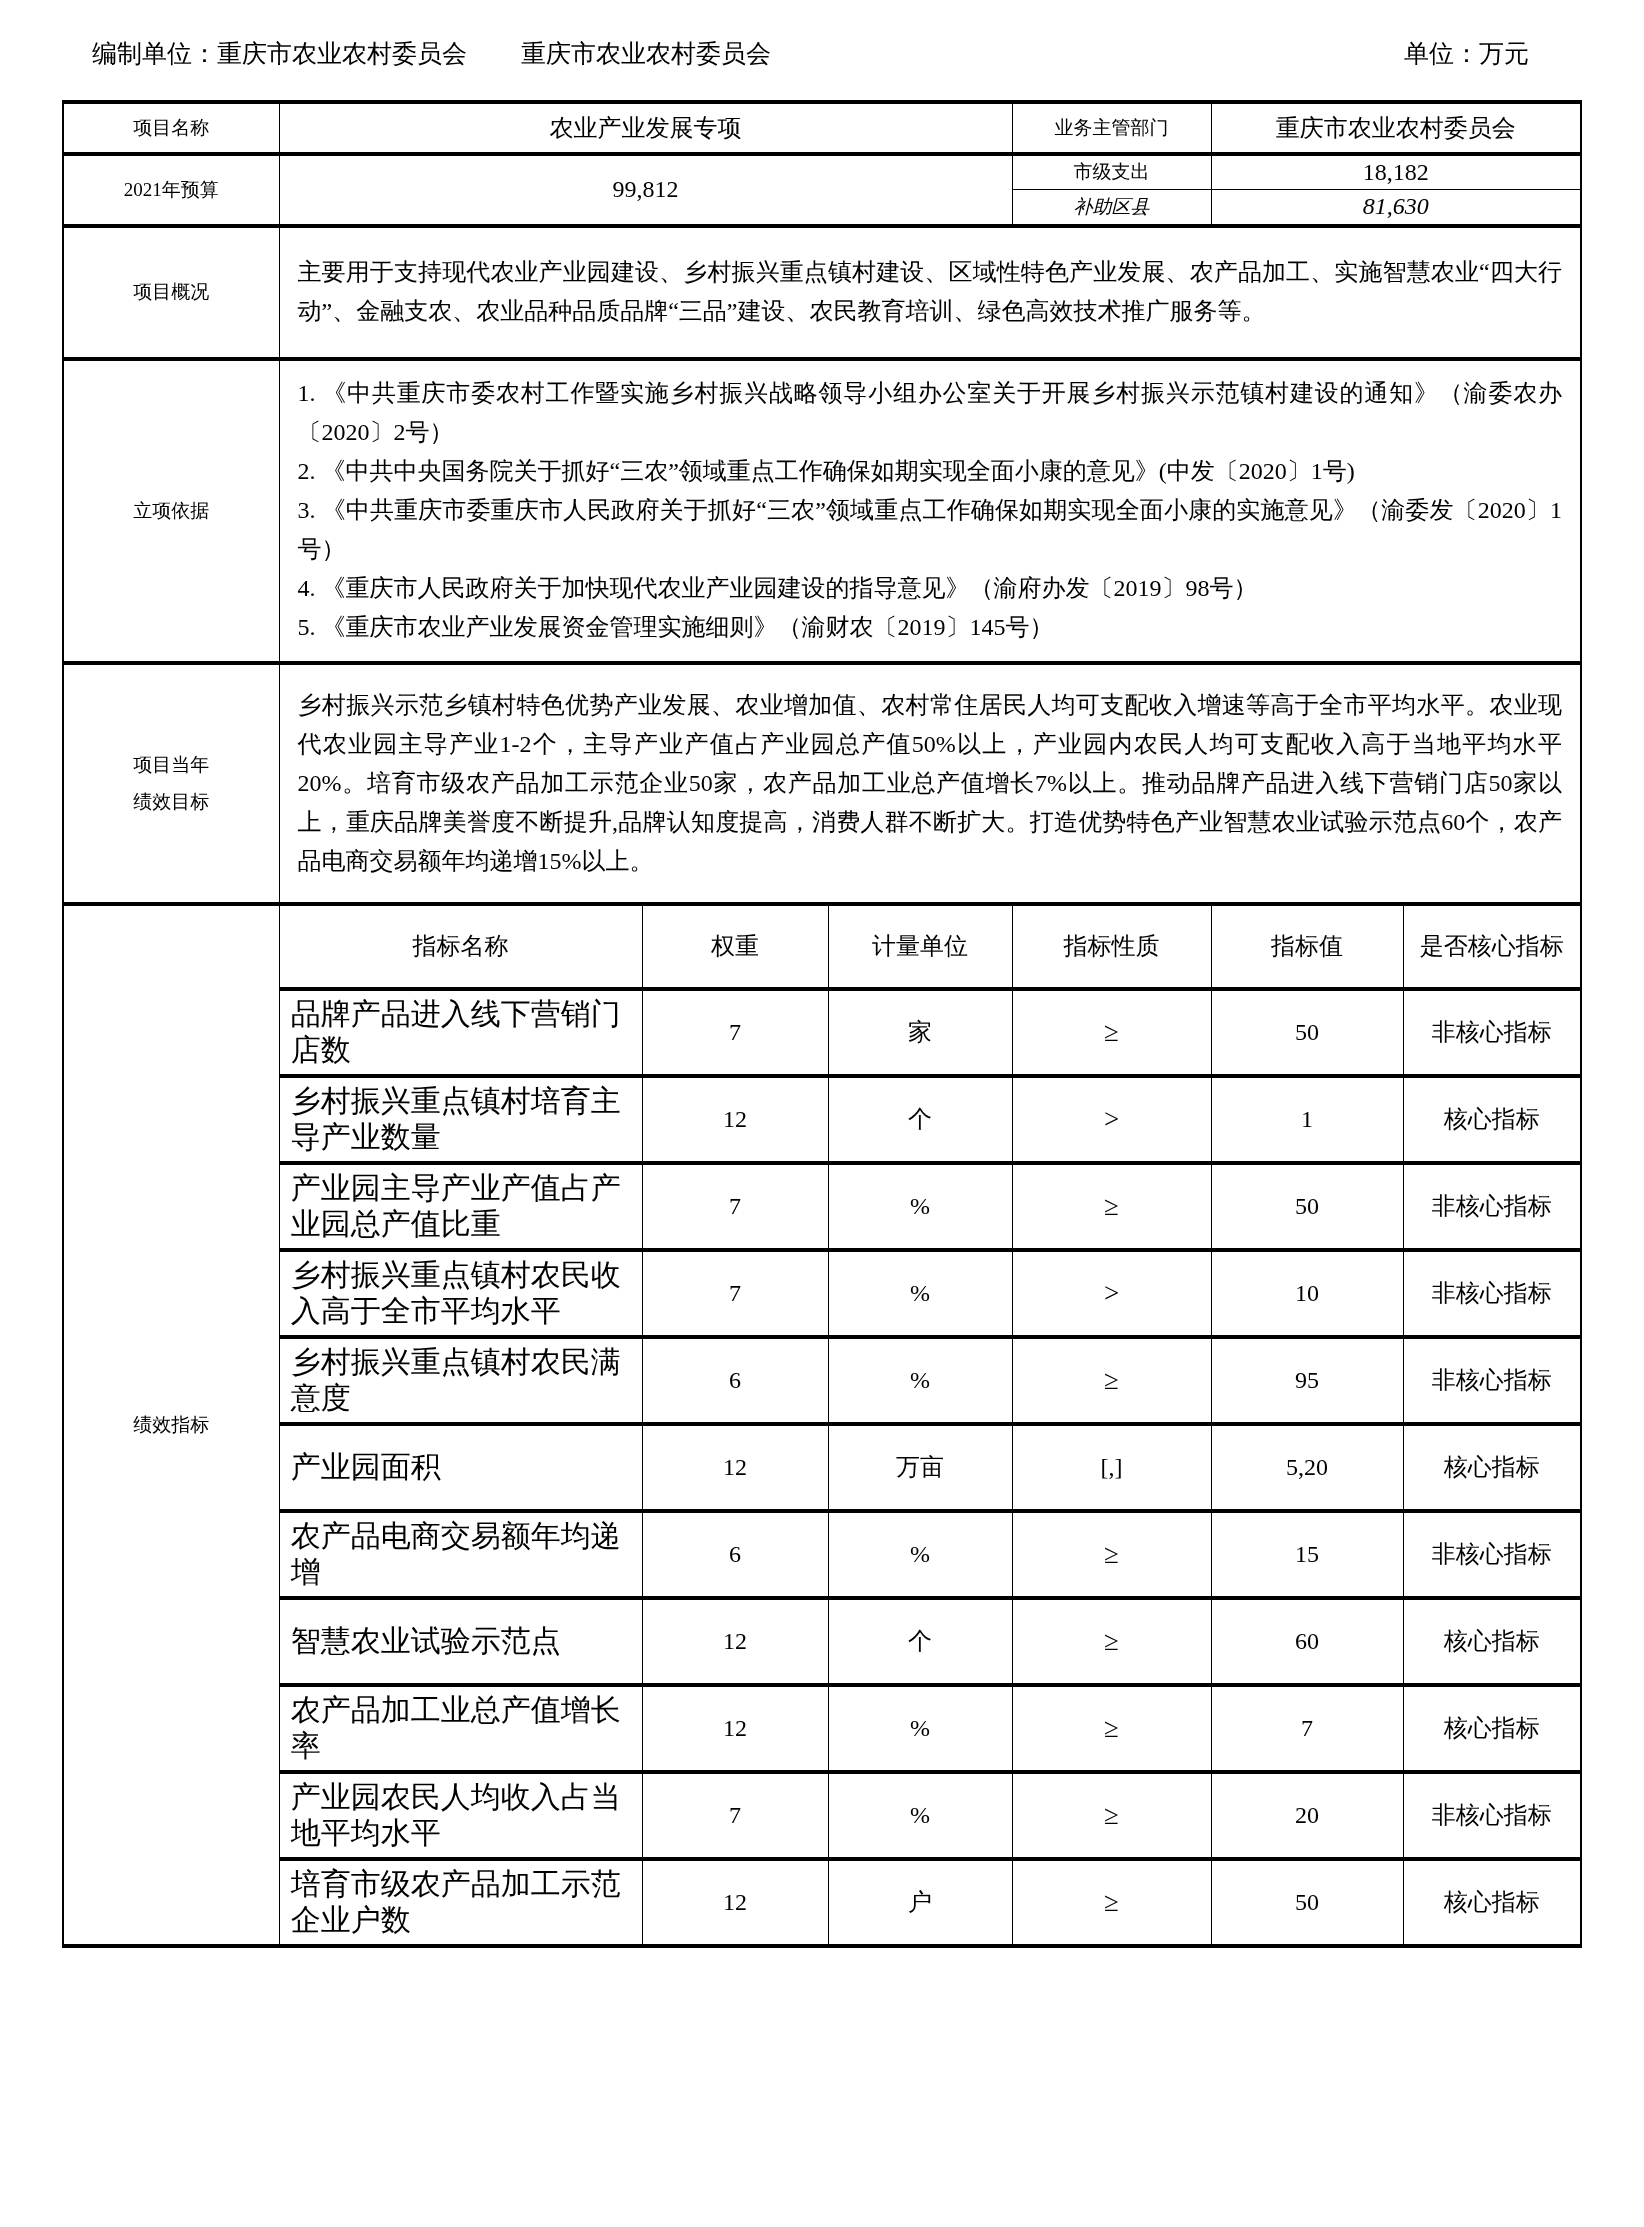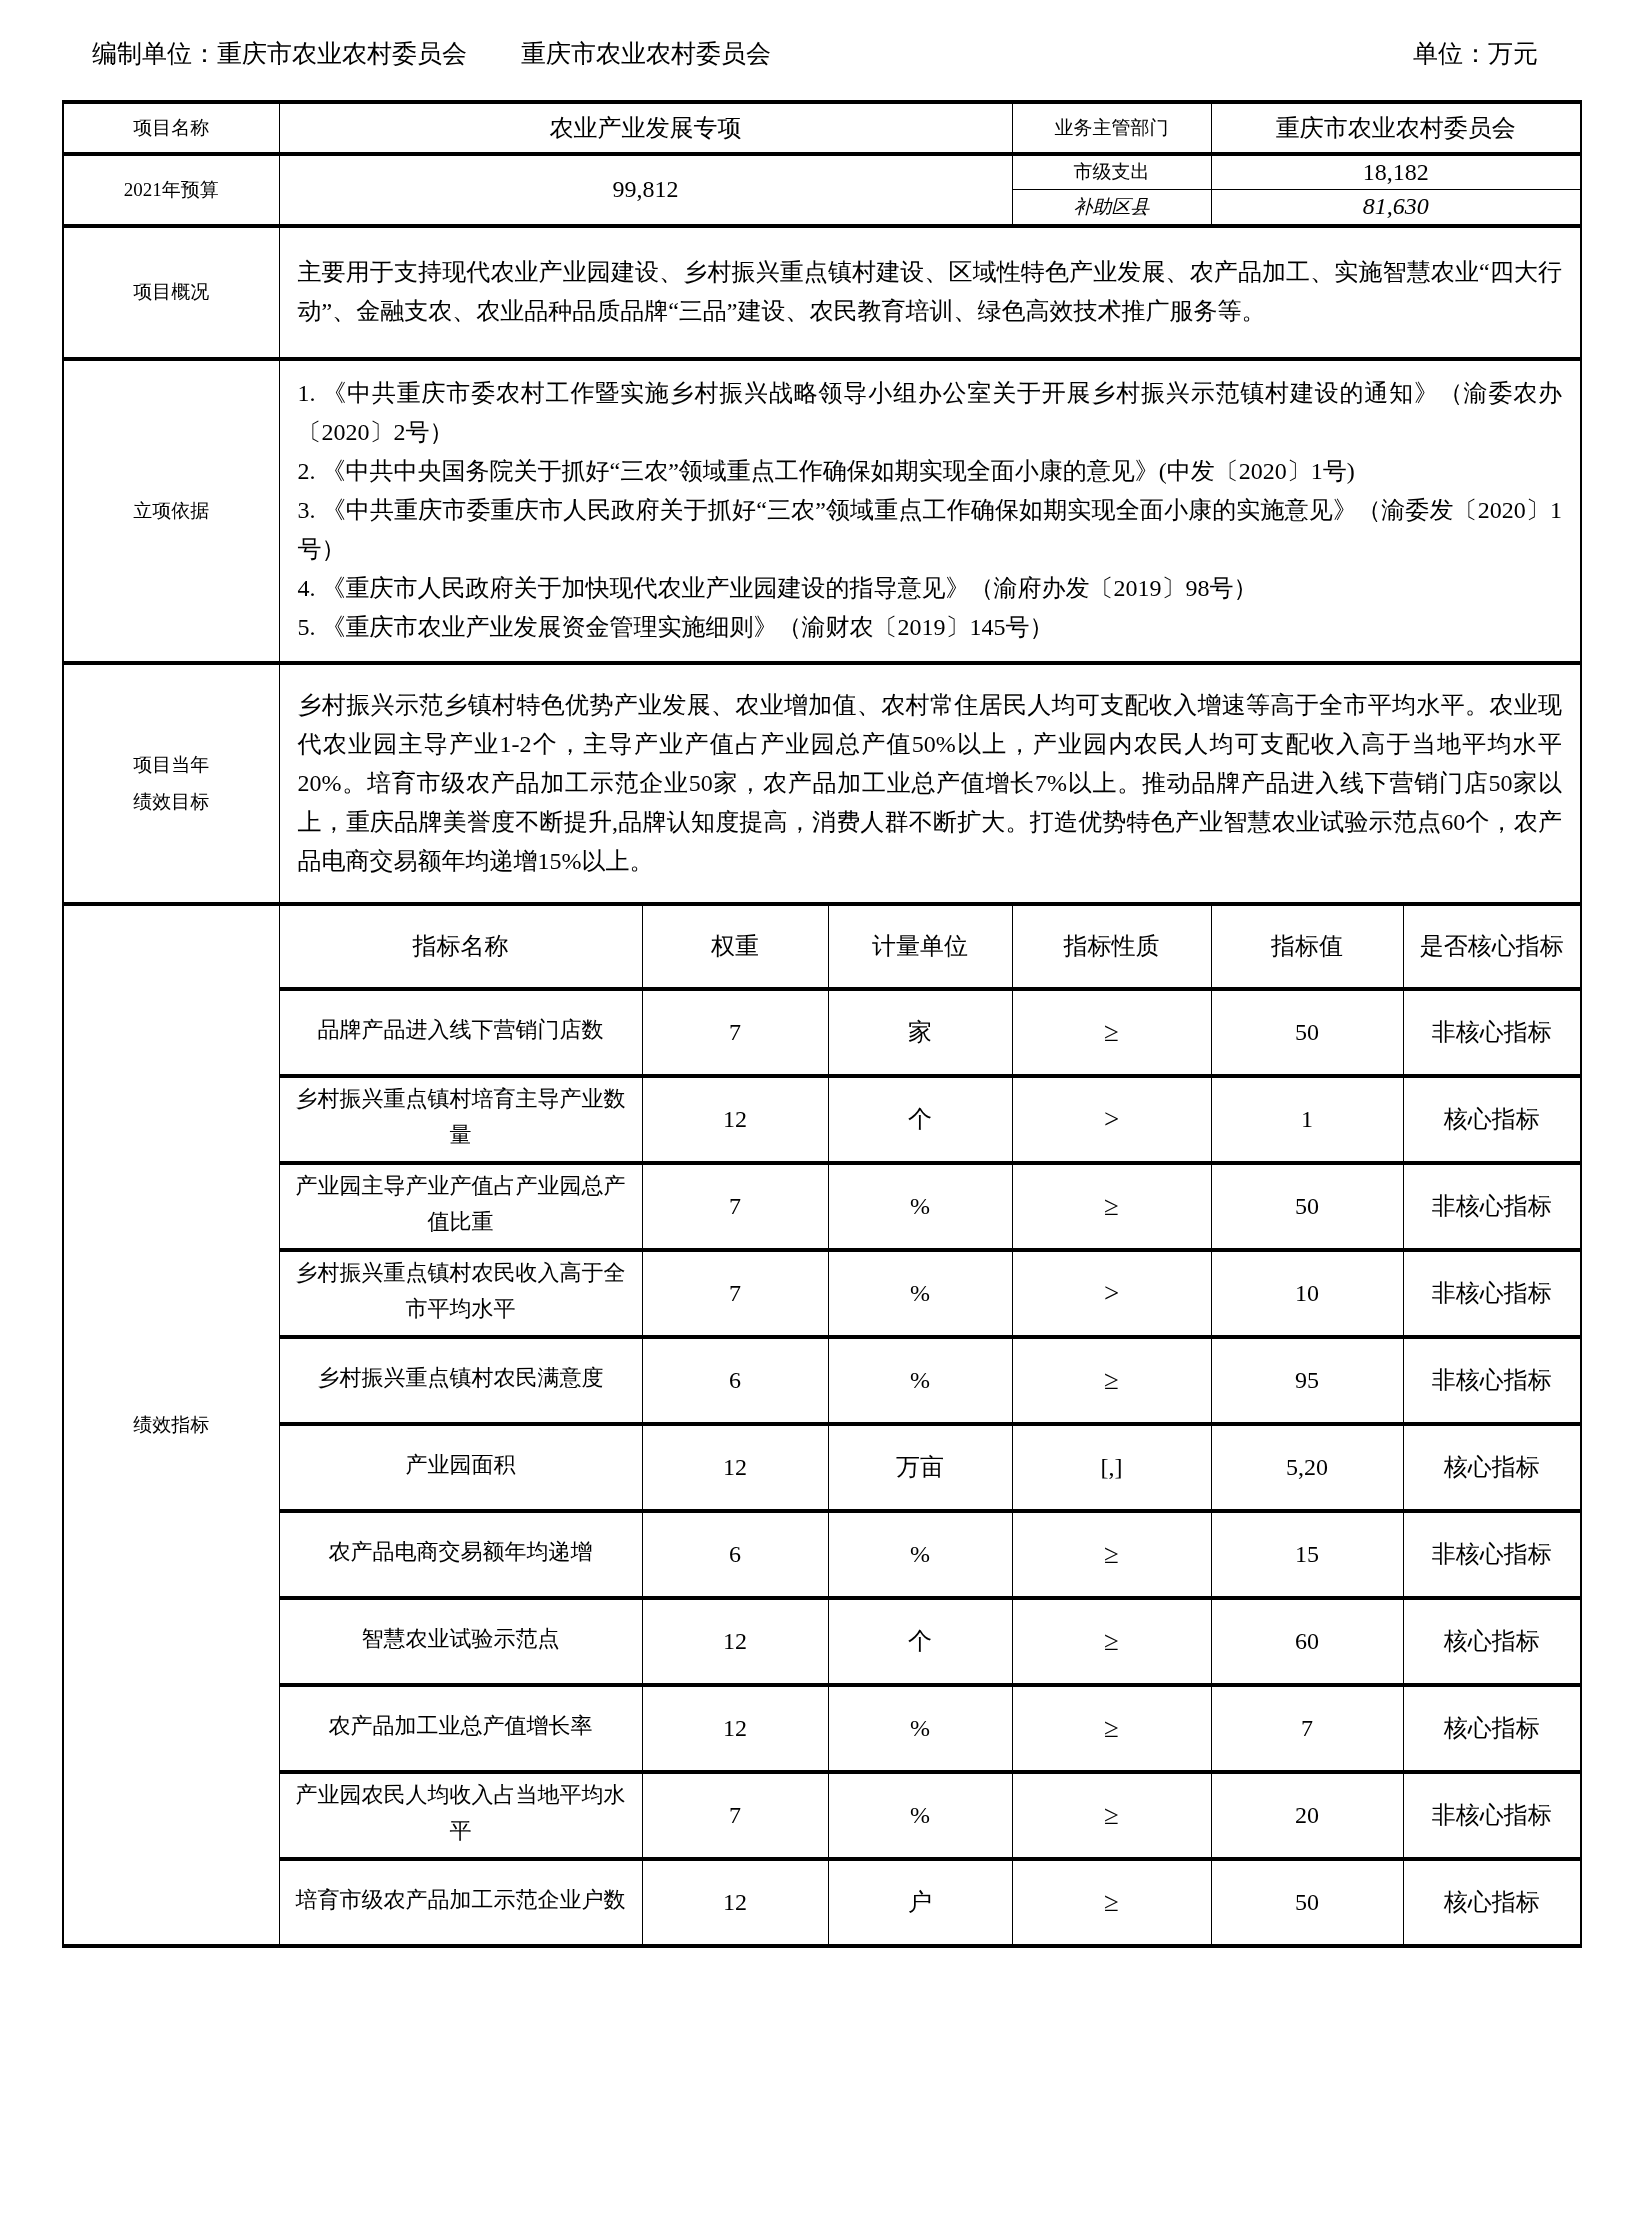--- a/index.html
+++ b/index.html
@@ -23,21 +23,21 @@
   .meta-row{
     width:1518px;
     margin:36px auto 2px auto;
     position:relative;
     height:36px;
     font-size:25px;
     line-height:36px;
   }
   .meta-left{position:absolute;left:29px;top:0;}
   .meta-center{position:absolute;left:583px;top:0;transform:translateX(-50%);}
-  .meta-right{position:absolute;right:43px;top:0;}
+  .meta-right{position:absolute;right:52px;top:0;}
 
   table.main{
     border-collapse:collapse;
     table-layout:fixed;
     width:1518px;
     margin:27.5px auto 0 auto;
     border-top:4px solid #000;
     border-bottom:4px solid #000;
     border-left:2.4px solid #000;
     border-right:2.4px solid #000;
@@ -53,23 +53,22 @@
   td.center{text-align:center;}
   td.label{font-size:19px;text-align:center;}
   td.textcell{
     padding:11.3px 18px;
     line-height:39px;
     text-align:justify;
   }
   td.namecell{
     padding:4.8px 11.3px;
     line-height:36px;
-    text-align:center;
-    font-size:22px;
-    font-family:Liberation Mono, monospace;
+    text-align:left;
+    font-size:30px;
   }
   td.ind-num{text-align:center;font-size:24px;}
   td.nature{text-align:center;font-size:27px;}
   tr.subrow-top td{border-bottom-width:1.6px;}
   tr.subrow-bottom td{border-top-width:1.6px;font-style:italic;}
   .wrap-narrow{display:inline-block;width:4.3em;line-height:37px;text-align:center;}
   .basis-item{line-height:39px;text-align:justify;}
 </style>
 </head>
 <body>

